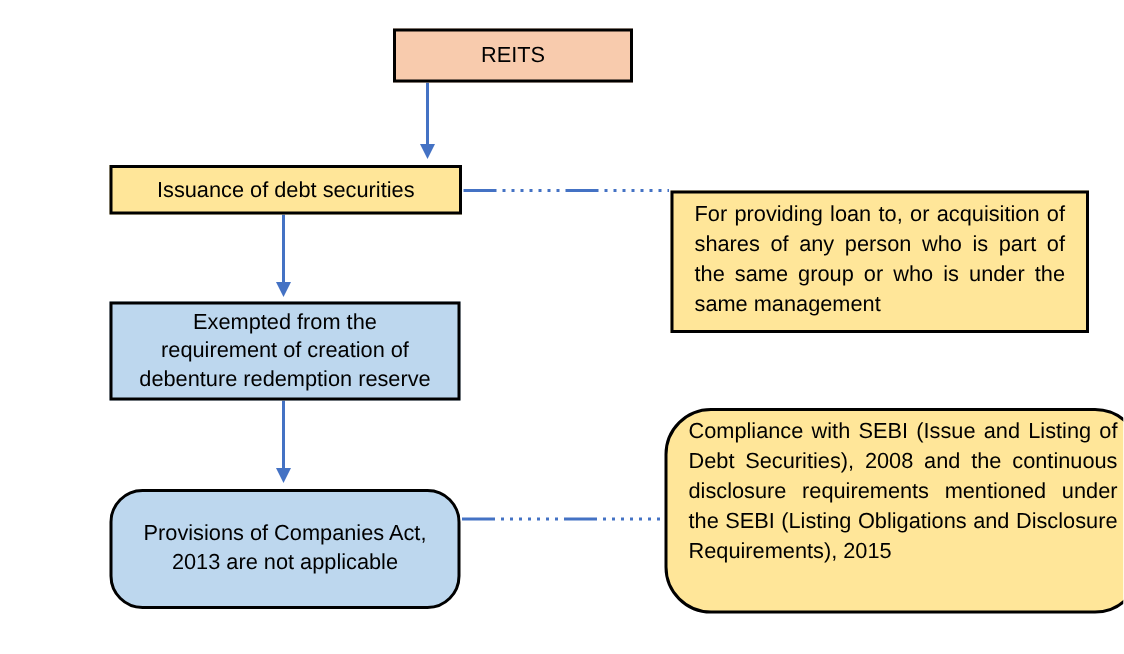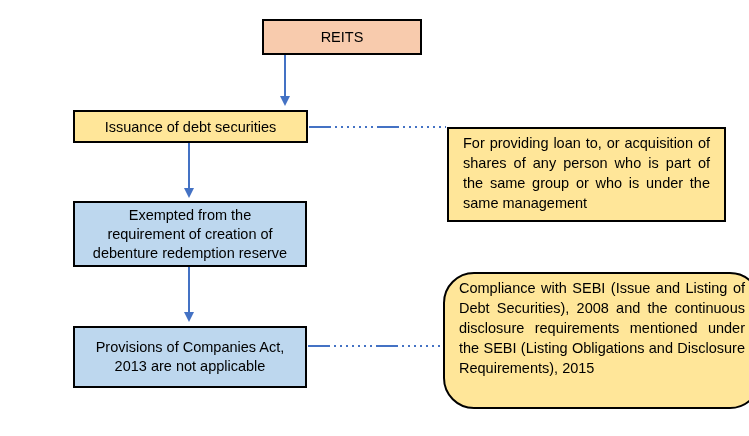--- a/index.html
+++ b/index.html
@@ -38,24 +38,25 @@
     background: #FFE699;
     border-width: 2.5px;
   }
   .exempted {
     left: 73px; top: 201px; width: 234px; height: 66px;
     background: #BDD7EE;
     border-width: 2.5px;
     line-height: 19px;
   }
   .provisions {
-    left: 73px; top: 326px; width: 234px; height: 62px;
+    left: 73px; top: 326px; width: 234px; height: 80px;
     background: #BDD7EE;
     border-width: 2.5px;
     line-height: 19px;
+    border-radius: 22px;
   }
   .annotation {
     position: absolute;
     box-sizing: border-box;
     border: 2px solid #000000;
     background: #FFE699;
     font-size: 14.5px;
     line-height: 20px;
     text-align: justify;
     padding: 4px 14px;

